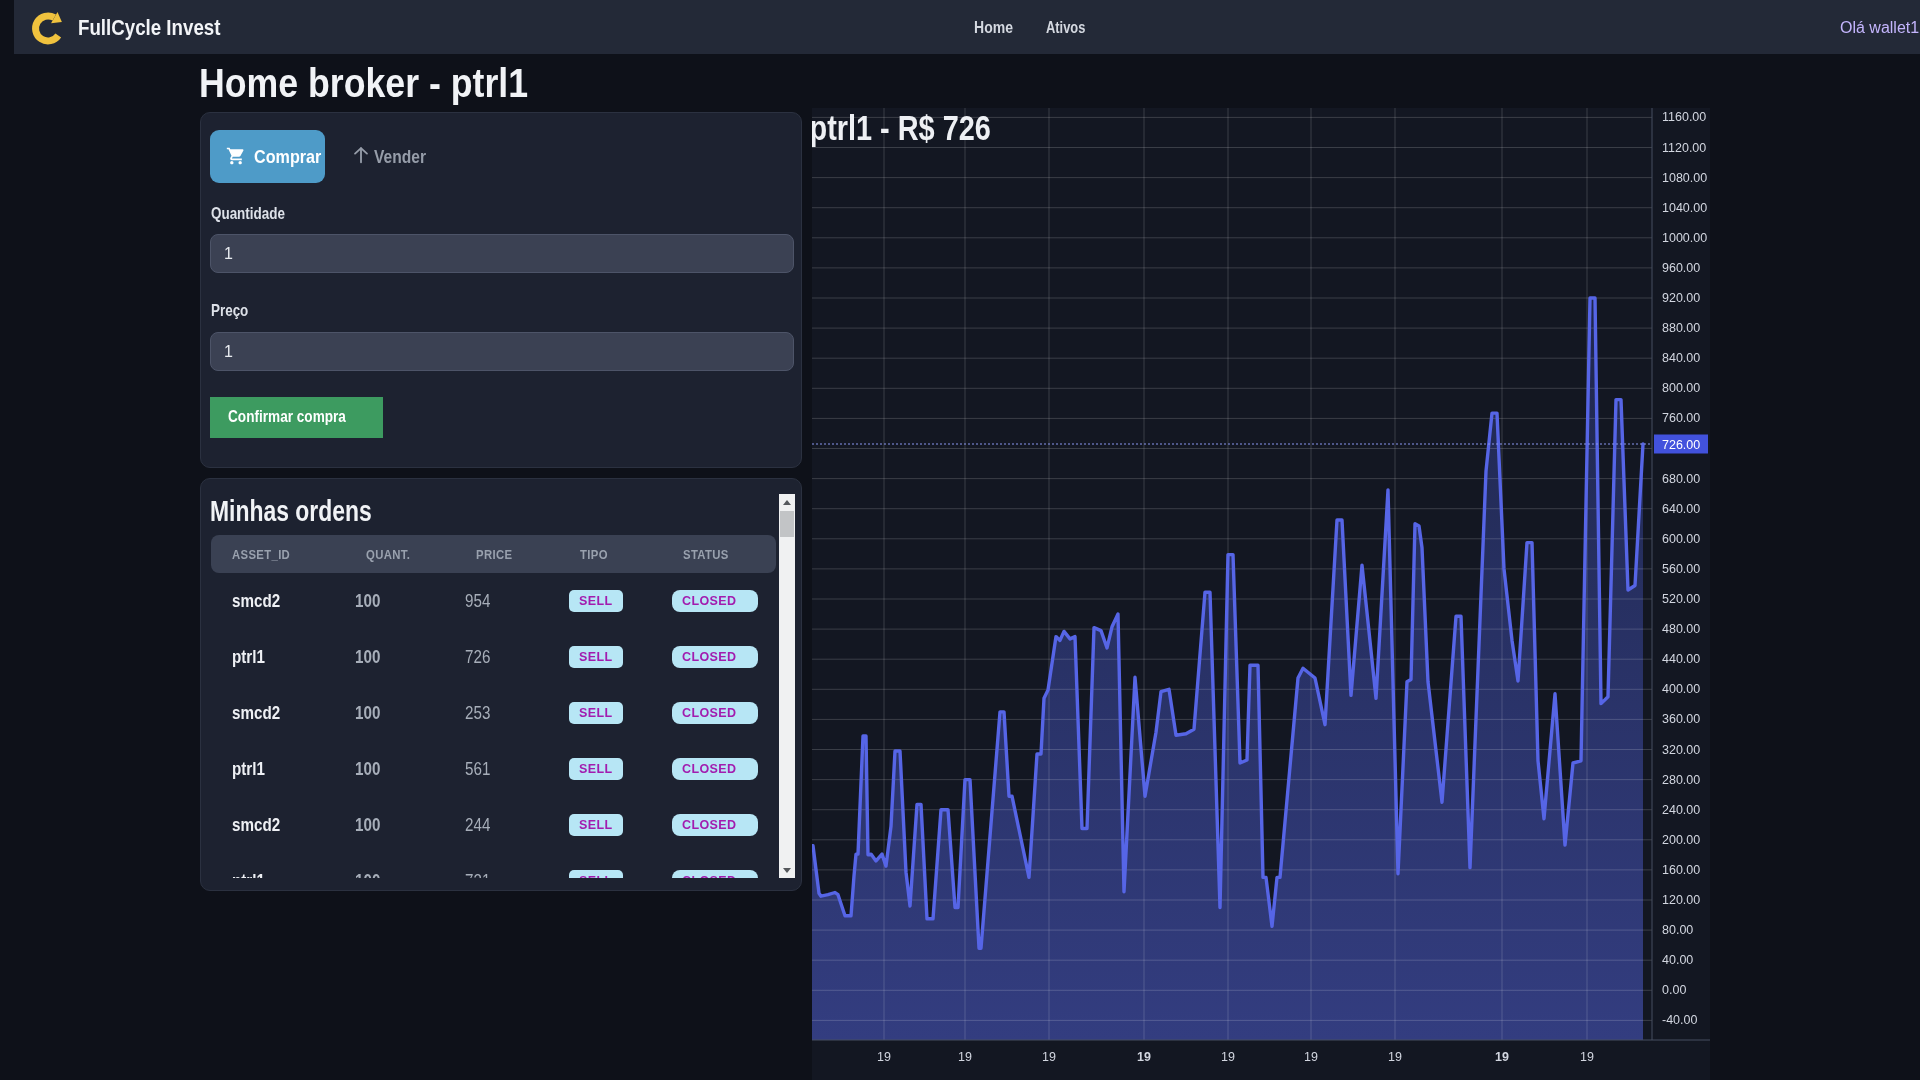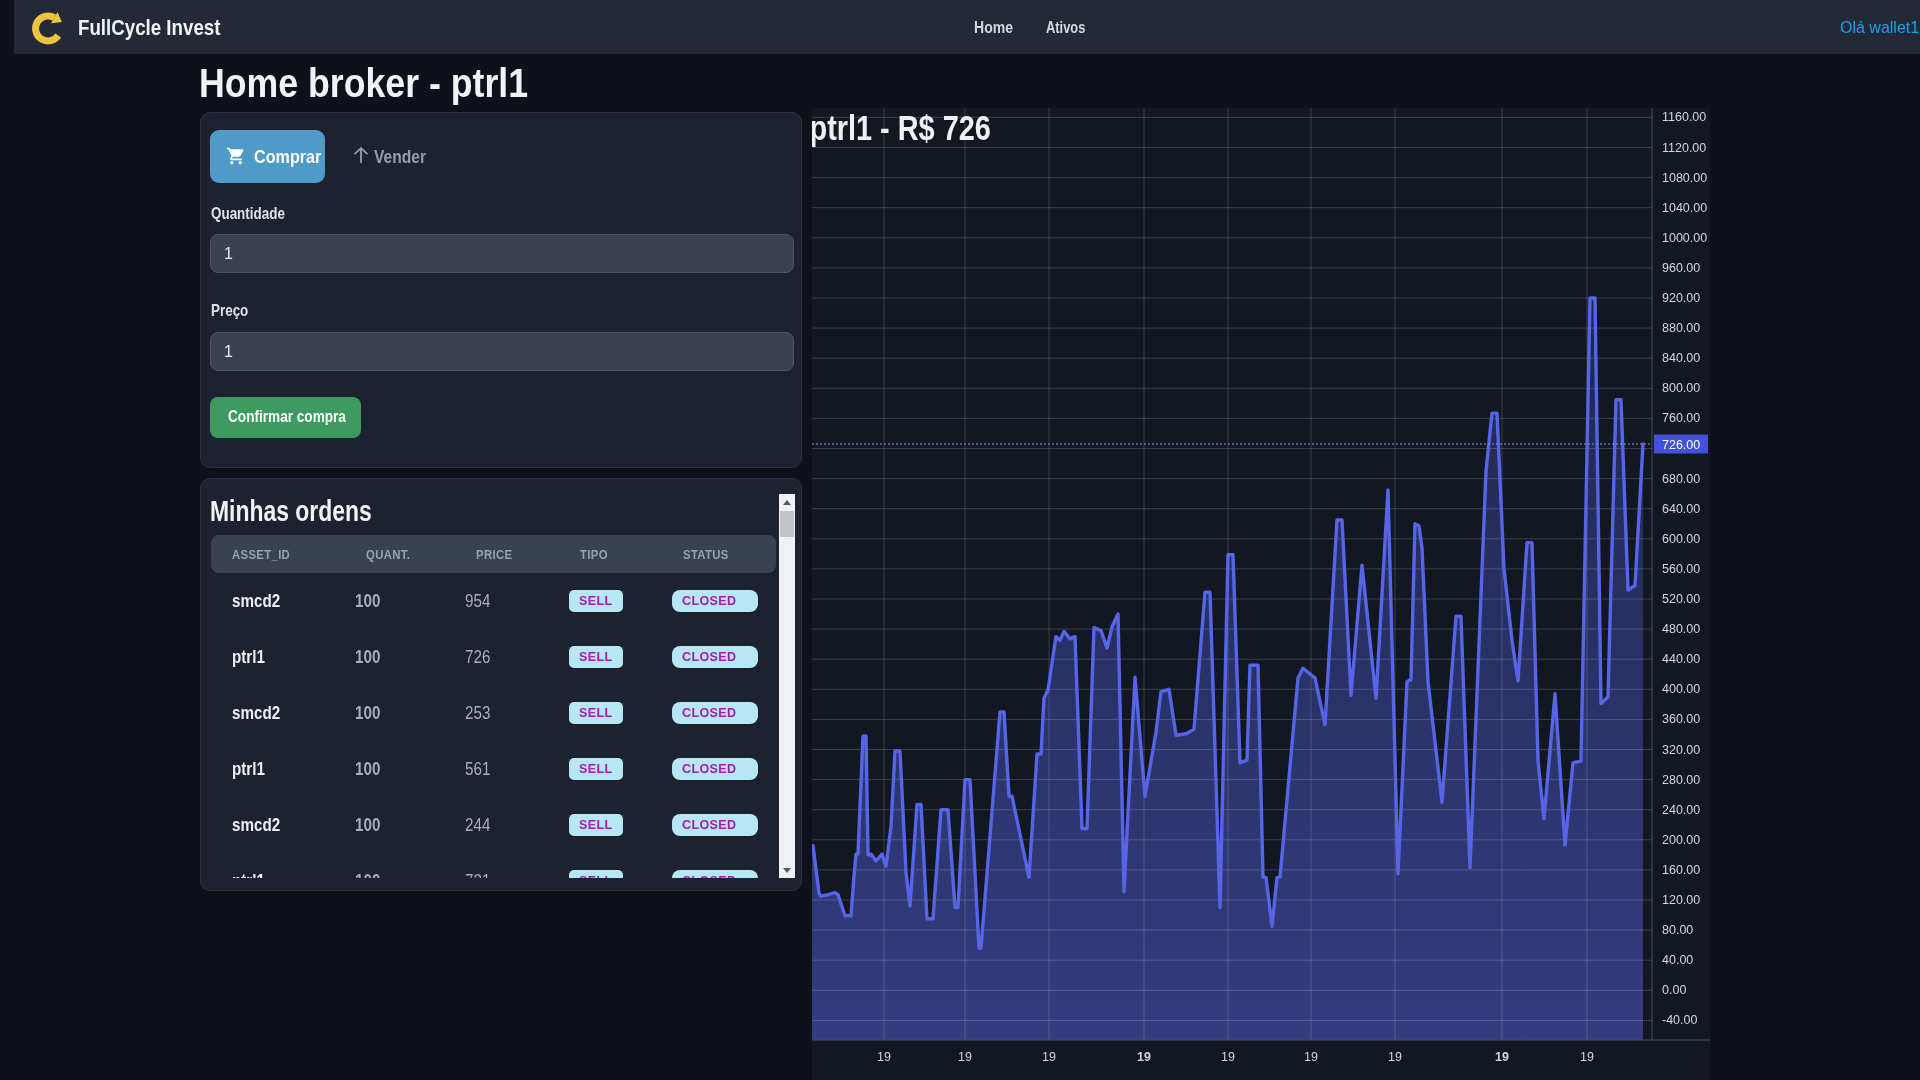--- a/index.html
+++ b/index.html
@@ -3,36 +3,36 @@
 <meta charset="utf-8">
 <title>Home broker - ptrl1</title>
 <style>
 * { margin:0; padding:0; box-sizing:border-box; }
 html,body { width:1920px; height:1080px; background:#0e1119; font-family:"Liberation Sans",sans-serif; overflow:hidden; position:relative; }
 
 .nav { position:absolute; left:14px; top:0; width:1920px; height:54px; background:#232937; }
 .logo { position:absolute; left:16px; top:9px; width:37px; height:37px; }
 .brand { position:absolute; left:64px; top:16px; font-size:21.5px; font-weight:bold; color:#f2f4f7; transform:scaleX(0.87); transform-origin:0 0; white-space:nowrap; }
 .navlink { position:absolute; top:18px; font-size:16.5px; font-weight:bold; color:#d4d8e0; transform:scaleX(0.85); transform-origin:0 0; }
-.nav .hello { position:absolute; left:1826px; top:19px; font-size:16px; color:#0ea5e9;text-align:right; }
+.nav .hello { position:absolute; left:1826px; top:19px; font-size:16px; color:#c4b5fd;text-align:right; }
 
 .h1 { position:absolute; left:199px; top:60px; font-size:41px; font-weight:bold; color:#f1f3f6; transform:scaleX(0.87); transform-origin:0 0; white-space:nowrap; }
 
 .card { position:absolute; left:200px; width:602px; background:#1d2230; border:1px solid #2b3140; border-radius:10px; }
 .card.form { top:112px; height:356px; }
 .card.orders { top:478px; height:413px; }
 
 .btn-comprar { position:absolute; left:9px; top:17px; width:115px; height:53px; background:#4e9bc8; border-radius:9px; }
 .btn-comprar svg { position:absolute; left:16px; top:16px; }
 .btn-comprar .bt { position:absolute; left:44px; top:15.5px; color:#fff; font-size:19px; font-weight:bold; transform:scaleX(0.85); transform-origin:0 0; white-space:nowrap; }
 .vender-ic { position:absolute; left:149px; top:31px; }
 .vender-tx { position:absolute; left:173px; top:32.5px; color:#969da9; font-size:19px; font-weight:bold; transform:scaleX(0.82); transform-origin:0 0; }
 .flabel { position:absolute; left:10px; font-size:17px; font-weight:bold; color:#dde1e8; transform:scaleX(0.79); transform-origin:0 0; white-space:nowrap; }
 .finput { position:absolute; left:9px; width:584px; height:39px; background:#3b4153; border:1px solid #4d5468; border-radius:8px; color:#e8ebf0; font-size:16px; line-height:37px; padding-left:13px; }
-.btn-green { position:absolute; left:9px; top:284px; width:151px; height:41px; background:#3d9b60; border-radius:8px; }
+.btn-green { position:absolute; left:9px; top:284px; width:173px; height:41px; background:#3d9b60; border-radius:0; }
 .btn-green .bt { position:absolute; left:18px; top:10px; color:#fff; font-size:17px; font-weight:bold; transform:scaleX(0.8); transform-origin:0 0; white-space:nowrap; }
 
 .otitle { position:absolute; left:0px; top:1px; font-size:29px; font-weight:bold; color:#f1f3f6; transform:scaleX(0.79); transform-origin:0 0; white-space:nowrap; }
 table.orders-t { position:absolute; left:1px; top:41px; width:565px; border-collapse:collapse; }
 table.orders-t thead tr { background:#3a4153; height:38px; }
 table.orders-t thead th { color:#99a1ae; font-size:13.5px; text-align:left; letter-spacing:0.4px; padding:11px; font-weight:bold; }
 table.orders-t thead th span { display:inline-block; transform:scaleX(0.84); transform-origin:0 50%; }
 table.orders-t tbody td { height:56px; padding:0; }
 .t { display:inline-block; transform:scaleX(0.8); transform-origin:0 50%; font-size:19px; white-space:nowrap; }
 .t.asset { font-weight:bold; color:#eef0f4; }

